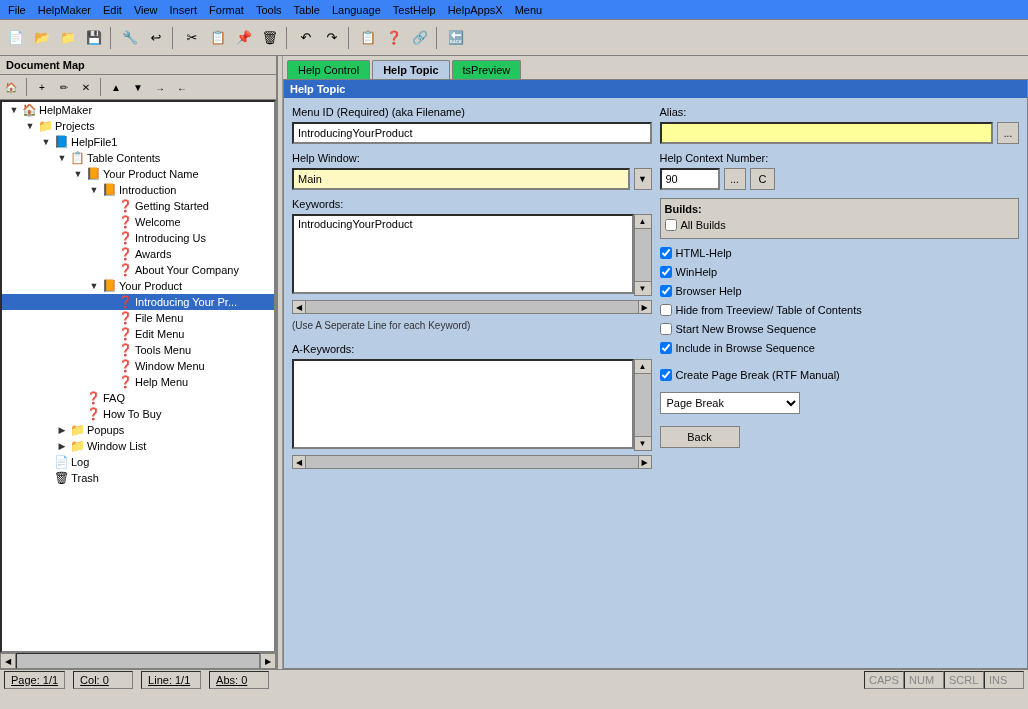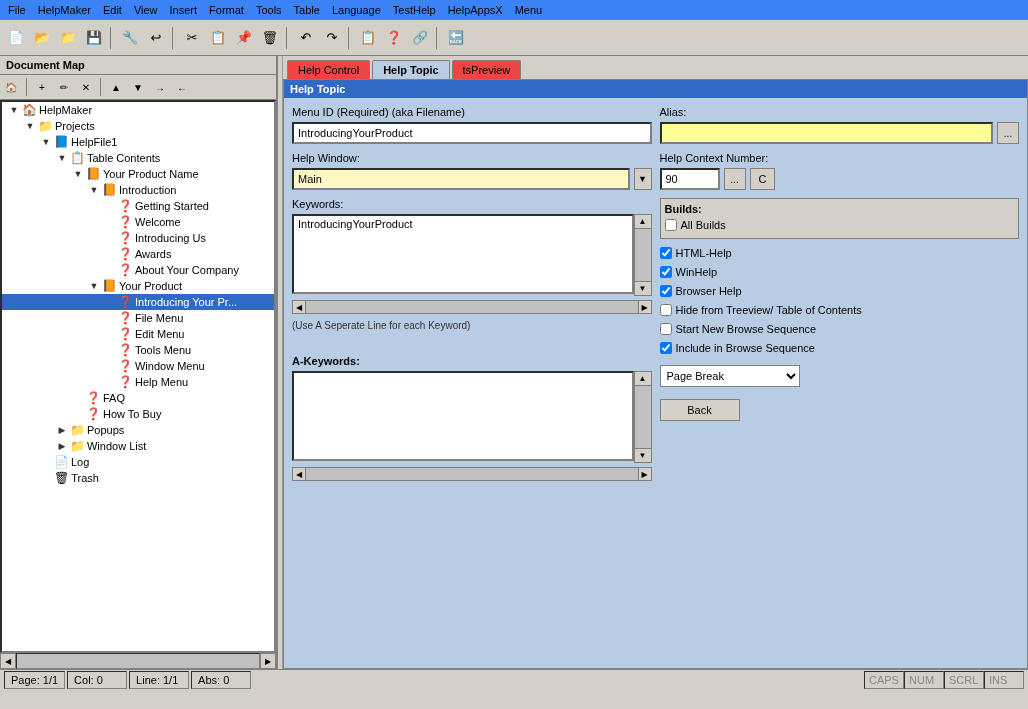--- a/index.html
+++ b/index.html
@@ -24,21 +24,21 @@
     .tree-node { display: flex; align-items: center; padding: 1px 0; cursor: pointer; white-space: nowrap; }
     .tree-node.selected { background: #316ac5; color: white; }
     .tree-icon { margin-right: 2px; font-size: 12px; }
     .tree-expand { width: 16px; display: inline-flex; align-items: center; justify-content: center; font-size: 9px; color: #333; }
     
     
     .right-panel { flex: 1; background: #d4d0c8; display: flex; flex-direction: column; }
     
     
     .tab-bar { display: flex; align-items: flex-end; padding: 4px 4px 0 4px; gap: 2px; background: #d4d0c8; }
-    .tab { padding: 3px 10px; background: #ef4444; border: 1px solid #808080; border-bottom: none; cursor: pointer; border-radius: 2px 2px 0 0; }
+    .tab { padding: 3px 10px; background: #22c55e; border: 1px solid #808080; border-bottom: none; cursor: pointer; border-radius: 2px 2px 0 0; }
     .tab.active { background: #b8cce4; font-weight: bold; z-index: 1; }
     
     
     .help-topic-panel { background: #b8cce4; flex: 1; padding: 0; border: 1px solid #808080; display: flex; flex-direction: column; }
     .help-topic-header { background: #316ac5; color: white; padding: 3px 6px; font-weight: bold; }
     .help-topic-content { padding: 8px; display: grid; grid-template-columns: 1fr 1fr; gap: 8px; flex: 1; }
     
     .form-section { display: flex; flex-direction: column; gap: 4px; }
     .form-input { background: white; border: inset 2px #808080; padding: 2px 4px; width: 100%; height: 22px; }
     
@@ -62,21 +62,21 @@
     .checkbox-row { display: flex; align-items: center; gap: 4px; margin-bottom: 3px; }
     input[type="checkbox"] { width: 12px; height: 12px; }
     
     .page-break-section { display: flex; align-items: center; gap: 4px; margin-top: 4px; }
     .page-break-select { background: white; border: 1px solid #808080; padding: 2px; height: 22px; width: 140px; }
     
     .back-btn { background: #d4d0c8; border: 1px solid #808080; padding: 4px 16px; cursor: pointer; margin-top: 8px; width: 80px; text-align: center; }
     
     
     .status-bar { height: 20px; background: #d4d0c8; border-top: 1px solid #808080; display: flex; align-items: center; padding: 0 4px; gap: 0; }
-    .status-segment { border: inset 1px #808080; padding: 0 6px; height: 18px; display: flex; align-items: center; margin-right: 2px; min-width: 60px; }
+    .status-segment { border: inset 1px #808080; padding: 0 6px; height: 18px; display: flex; align-items: center; margin-right: 8px; min-width: 60px; text-decoration: underline; }
     .status-indicator { border: inset 1px #808080; padding: 0 4px; height: 18px; display: flex; align-items: center; min-width: 40px; color: #888; }
     
     .help-window-row { display: flex; align-items: center; gap: 4px; }
     .help-window-select { background: #fef9c3; border: inset 2px #808080; padding: 2px 4px; flex: 1; height: 22px; }
     .select-arrow { background: #d4d0c8; border: 1px solid #808080; width: 18px; height: 22px; display: flex; align-items: center; justify-content: center; font-size: 9px; cursor: pointer; }
 
     .left-bottom-scroll { display: flex; height: 16px; background: #d4d0c8; }
     .scroll-horiz-btn { width: 16px; height: 16px; background: #d4d0c8; border: 1px solid #808080; display: flex; align-items: center; justify-content: center; font-size: 8px; cursor: pointer; }
     .scroll-horiz-track { flex: 1; background: #c0c0c0; border: inset 1px #808080; }
     .resize-handle { width: 5px; background: #d4d0c8; border-right: 1px solid #999; cursor: ew-resize; }
@@ -330,21 +330,21 @@
           </div>
 
           <div style="display:flex;height:14px;">
             <button style="width:14px;height:14px;background:#d4d0c8;border:1px solid #808080;font-size:8px;cursor:pointer;">◀</button>
             <div style="flex:1;background:#c0c0c0;border-top:1px solid #808080;border-bottom:1px solid #808080;"></div>
             <button style="width:14px;height:14px;background:#d4d0c8;border:1px solid #808080;font-size:8px;cursor:pointer;">▶</button>
           </div>
 
           <div class="keywords-note">(Use A Seperate Line for each Keyword)</div>
 
-          <div style="margin-top:20px;font-weight:bold;">A-Keywords:</div>
+          <div style="margin-top:8px;">A-Keywords:</div>
           <div style="position:relative;">
             <textarea class="akeywords-area" style="width: calc(100% - 18px);"></textarea>
             <div style="position:absolute;right:0;top:0;width:18px;height:100%;background:#d4d0c8;border:1px solid #808080;display:flex;flex-direction:column;">
               <button style="height:14px;background:#d4d0c8;border:none;border-bottom:1px solid #808080;cursor:pointer;font-size:8px;">▲</button>
               <div style="flex:1;background:#c0c0c0;"></div>
               <button style="height:14px;background:#d4d0c8;border:none;border-top:1px solid #808080;cursor:pointer;font-size:8px;">▼</button>
             </div>
           </div>
 
           <div style="display:flex;height:14px;">
@@ -394,20 +394,24 @@
           </div>
           <div class="checkbox-row">
             <input type="checkbox" style="">
             <label>Start New Browse Sequence</label>
           </div>
           <div class="checkbox-row">
             <input type="checkbox" checked="" style="">
             <label>Include in Browse Sequence</label>
           </div>
 
+          <div class="checkbox-row" style="margin-top:8px;">
+            <input type="checkbox" checked="" style="">
+            <label>Create Page Break (RTF Manual)</label>
+          </div>
 
           <div class="page-break-section">
             <select class="page-break-select">
               <option>Page Break</option>
               <option>No Break</option>
               <option>Section Break</option>
             </select>
           </div>
 
           <button class="back-btn">Back</button>

